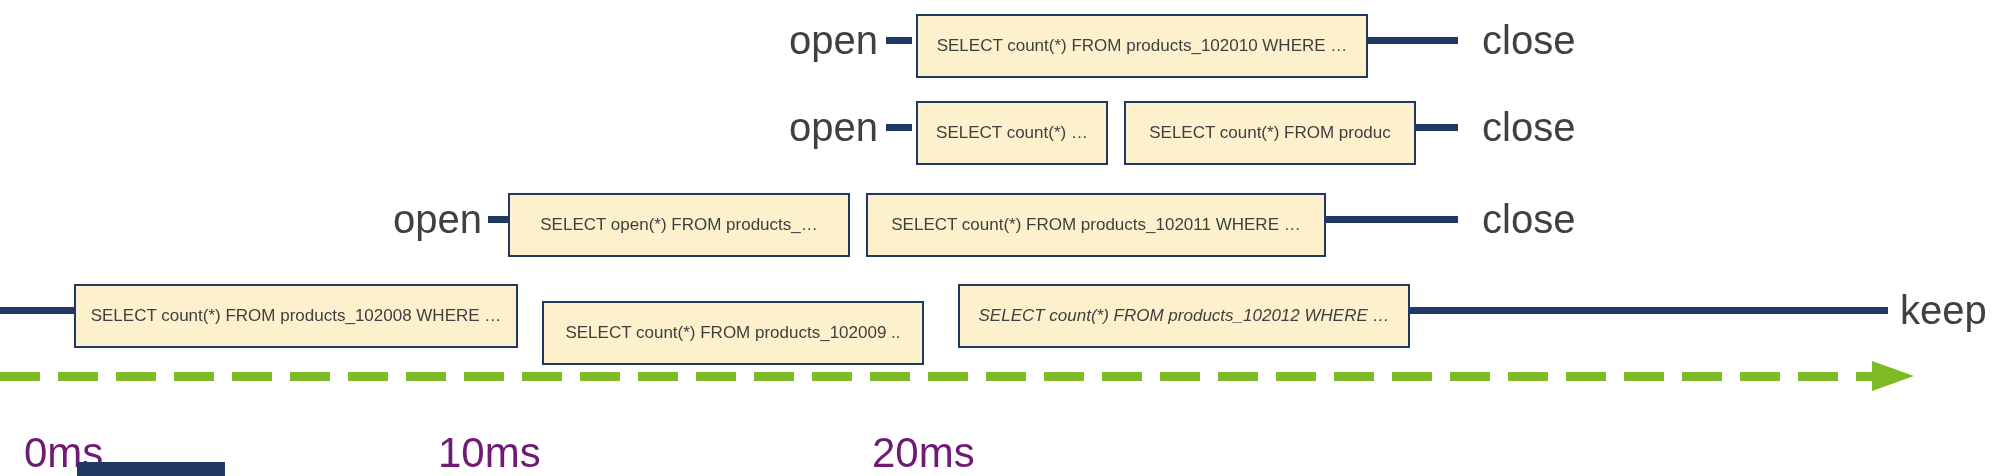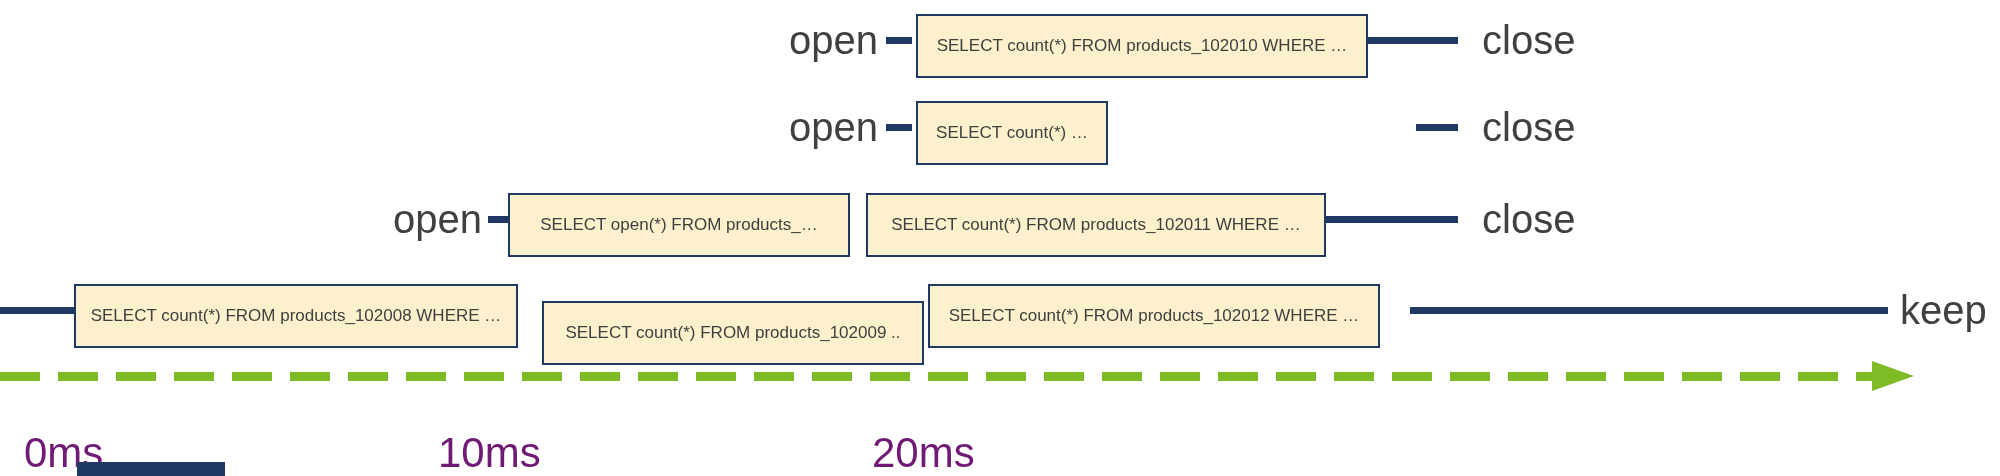--- a/index.html
+++ b/index.html
@@ -93,20 +93,23 @@
     <span>SELECT count(*) FROM products_102010 WHERE …</span>
   </div>
   <div class="hline" style="left:1368px; top:37px; width:90px;"></div>
   <div class="big-label" style="left:1482px; top:16px;">close</div>
 
   <div class="big-label right-align" style="left:730px; width:148px; top:103px;">open</div>
   <div class="hline" style="left:886px; top:124px; width:26px;"></div>
   <div class="qbox" style="left:916px; top:101px; width:192px;">
     <span>SELECT count(*) …</span>
   </div>
+  <div class="qbox" style="left:1124px; top:101px; width:292px;">
+    <span>SELECT count(*) FROM produc</span>
+  </div>
   <div class="hline" style="left:1416px; top:124px; width:42px;"></div>
   <div class="big-label" style="left:1482px; top:103px;">close</div>
 
   <div class="big-label right-align" style="left:334px; width:148px; top:195px;">open</div>
   <div class="hline" style="left:488px; top:216px; width:20px;"></div>
   <div class="qbox" style="left:508px; top:193px; width:342px;">
     <span>SELECT open(*) FROM products_…</span>
   </div>
   <div class="qbox" style="left:866px; top:193px; width:460px;">
     <span>SELECT count(*) FROM products_102011 WHERE …</span>
@@ -114,21 +117,21 @@
   <div class="hline" style="left:1326px; top:216px; width:132px;"></div>
   <div class="big-label" style="left:1482px; top:195px;">close</div>
 
   <div class="hline" style="left:0px; top:307px; width:74px;"></div>
   <div class="qbox" style="left:74px; top:284px; width:444px;">
     <span>SELECT count(*) FROM products_102008 WHERE …</span>
   </div>
   <div class="qbox" style="left:542px; top:284px; width:382px;margin-top:17px;">
     <span>SELECT count(*) FROM products_102009 ..</span>
   </div>
-  <div class="qbox" style="left:928px; top:284px; width:452px;">
+  <div class="qbox" style="left:958px; top:284px; width:452px;font-style:italic;">
     <span>SELECT count(*) FROM products_102012 WHERE …</span>
   </div>
   <div class="hline" style="left:1410px; top:307px; width:478px;"></div>
   <div class="big-label" style="left:1900px; top:286px;">keep</div>
 
   <div class="dash-line"></div>
   <div class="arrow-head"></div>
 
   <div class="tick-label" style="left:24px; top:430px;">0ms</div>
   <div class="tick-label" style="left:438px; top:430px;">10ms</div>

